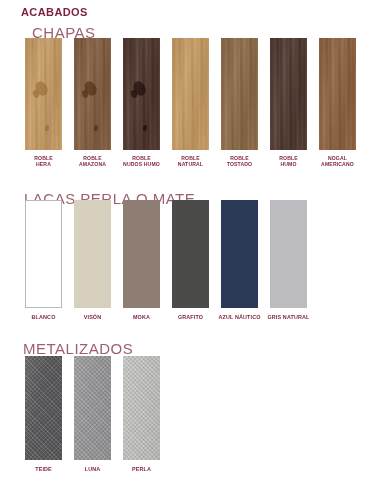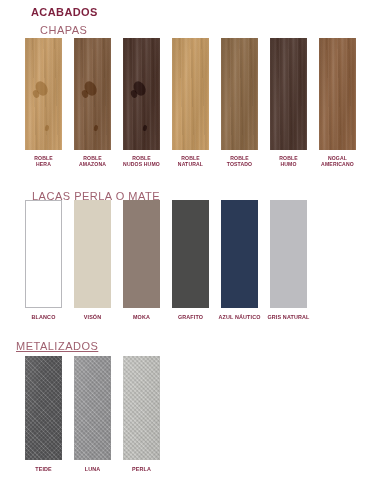--- a/index.html
+++ b/index.html
@@ -16,38 +16,37 @@
   }
   .page {
     position: relative;
     width: 381px;
     height: 492px;
   }
 
   
   .main-title {
     position: absolute;
-    left: 31px;
+    left: 21px;
     top: 6px;
     font-size: 11px;
     font-weight: bold;
     letter-spacing: 0.4px;
     color: #7d1f3d;
   }
   .section-title {
     position: absolute;
-    font-size: 11px;
+    font-size: 15px;
     font-weight: normal;
     letter-spacing: 0.5px;
     color: #9e5f6e;
-    margin-left: 8px;
   }
   #title-chapas  { left: 32px; top: 24px; }
   #title-lacas   { left: 24px; top: 190px; }
-  #title-metal   { left: 8px; top: 340px; text-decoration: underline; }
+  #title-metal   { left: 23px; top: 340px; }
 
   
   .row {
     position: absolute;
     display: flex;
   }
   #row-chapas { left: 25px; top: 38px; gap: 12px; }
   #row-lacas  { left: 25px; top: 200px; gap: 12px; }
   #row-metal  { left: 25px; top: 356px; gap: 12px; }
 

